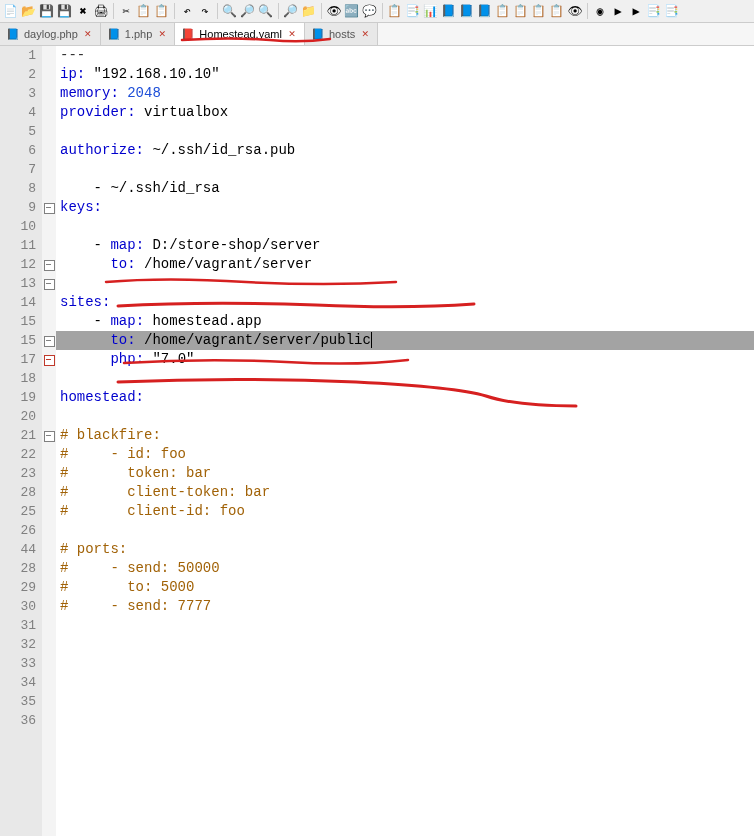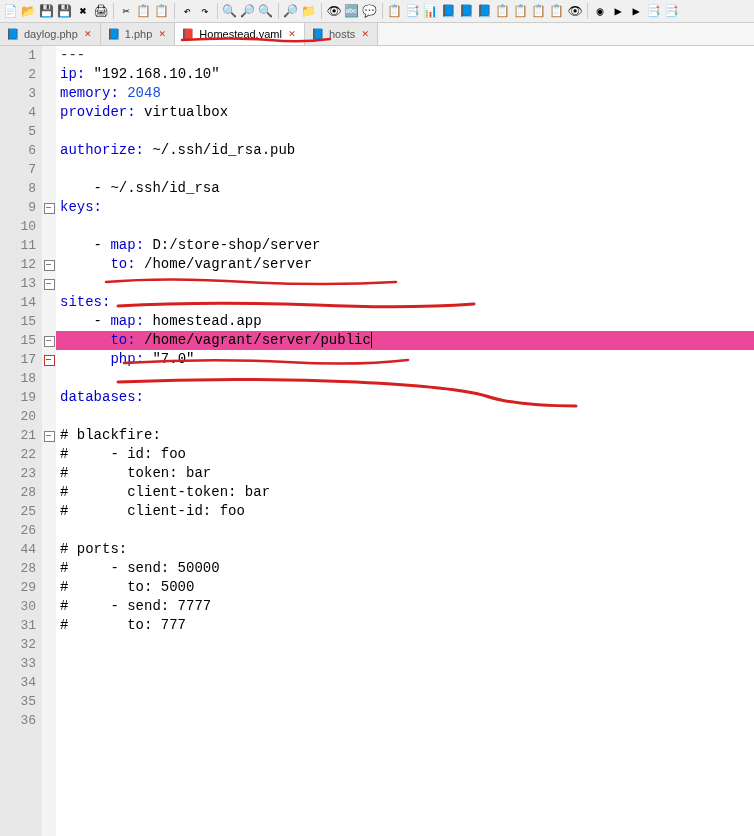--- a/index.html
+++ b/index.html
@@ -137,26 +137,26 @@
     flex: 1;
     position: relative;
   }
   .code .row {
     height: 19px;
     line-height: 19px;
     white-space: pre;
     padding-left: 4px;
   }
   .hl-line {
-    background: #ec4899;
+    background: #a3a3a3;
   }
   .k-key { color: #0000cd; font-weight: normal; }
   .k-str { color: #333; }
   .k-num { color: #1d4ed8; }
-  .k-cmt { color: #000000; }
+  .k-cmt { color: #a16207; }
   .k-plain { color: #000; }
   .cursor {
     display:inline-block;
     width:1px; height:16px;
     background:#000;
     vertical-align:middle;
   }
   
   .anno {
     position:absolute;
@@ -334,32 +334,31 @@
       <div class="row"><span class="k-key">keys:</span></div>
       <div class="row"></div>
       <div class="row"><span class="k-plain">    - </span><span class="k-key">map:</span><span class="k-plain"> D:/store-shop/server</span></div>
       <div class="row"><span>      </span><span class="k-key">to:</span><span class="k-plain"> /home/vagrant/server</span></div>
       <div class="row"></div>
       <div class="row"><span class="k-key">sites:</span></div>
       <div class="row"><span class="k-plain">    - </span><span class="k-key">map:</span><span class="k-plain"> homestead.app</span></div>
       <div class="row hl-line"><span>      </span><span class="k-key">to:</span><span class="k-plain"> /home/vagrant/server/public</span><span class="cursor"></span></div>
       <div class="row"><span>      </span><span class="k-key">php:</span><span class="k-plain"> "7.0"</span></div>
       <div class="row"></div>
-      <div class="row"><span class="k-key">databases:</span></div>
+      <div class="row"><span class="k-key">homestead:</span></div>
       <div class="row"></div>
       <div class="row"><span class="k-cmt"># blackfire:</span></div>
       <div class="row"><span class="k-cmt">#     - id: foo</span></div>
       <div class="row"><span class="k-cmt">#       token: bar</span></div>
       <div class="row"><span class="k-cmt">#       client-token: bar</span></div>
       <div class="row"><span class="k-cmt">#       client-id: foo</span></div>
       <div class="row"></div>
       <div class="row"><span class="k-cmt"># ports:</span></div>
       <div class="row"><span class="k-cmt">#     - send: 50000</span></div>
       <div class="row"><span class="k-cmt">#       to: 5000</span></div>
       <div class="row"><span class="k-cmt">#     - send: 7777</span></div>
-      <div class="row"><span class="k-cmt">#       to: 777</span></div>
       <div class="row"></div>
     </div>
 </div>
 
 <svg class="anno" style="left:180px;top:36px;width:160px;height:12px;">
   <path d="M 2 4 Q 50 1 90 4 Q 120 7 150 3" stroke="#d62020" stroke-width="2.5" fill="none" stroke-linecap="round"></path>
 </svg>
 
 </body></html>

